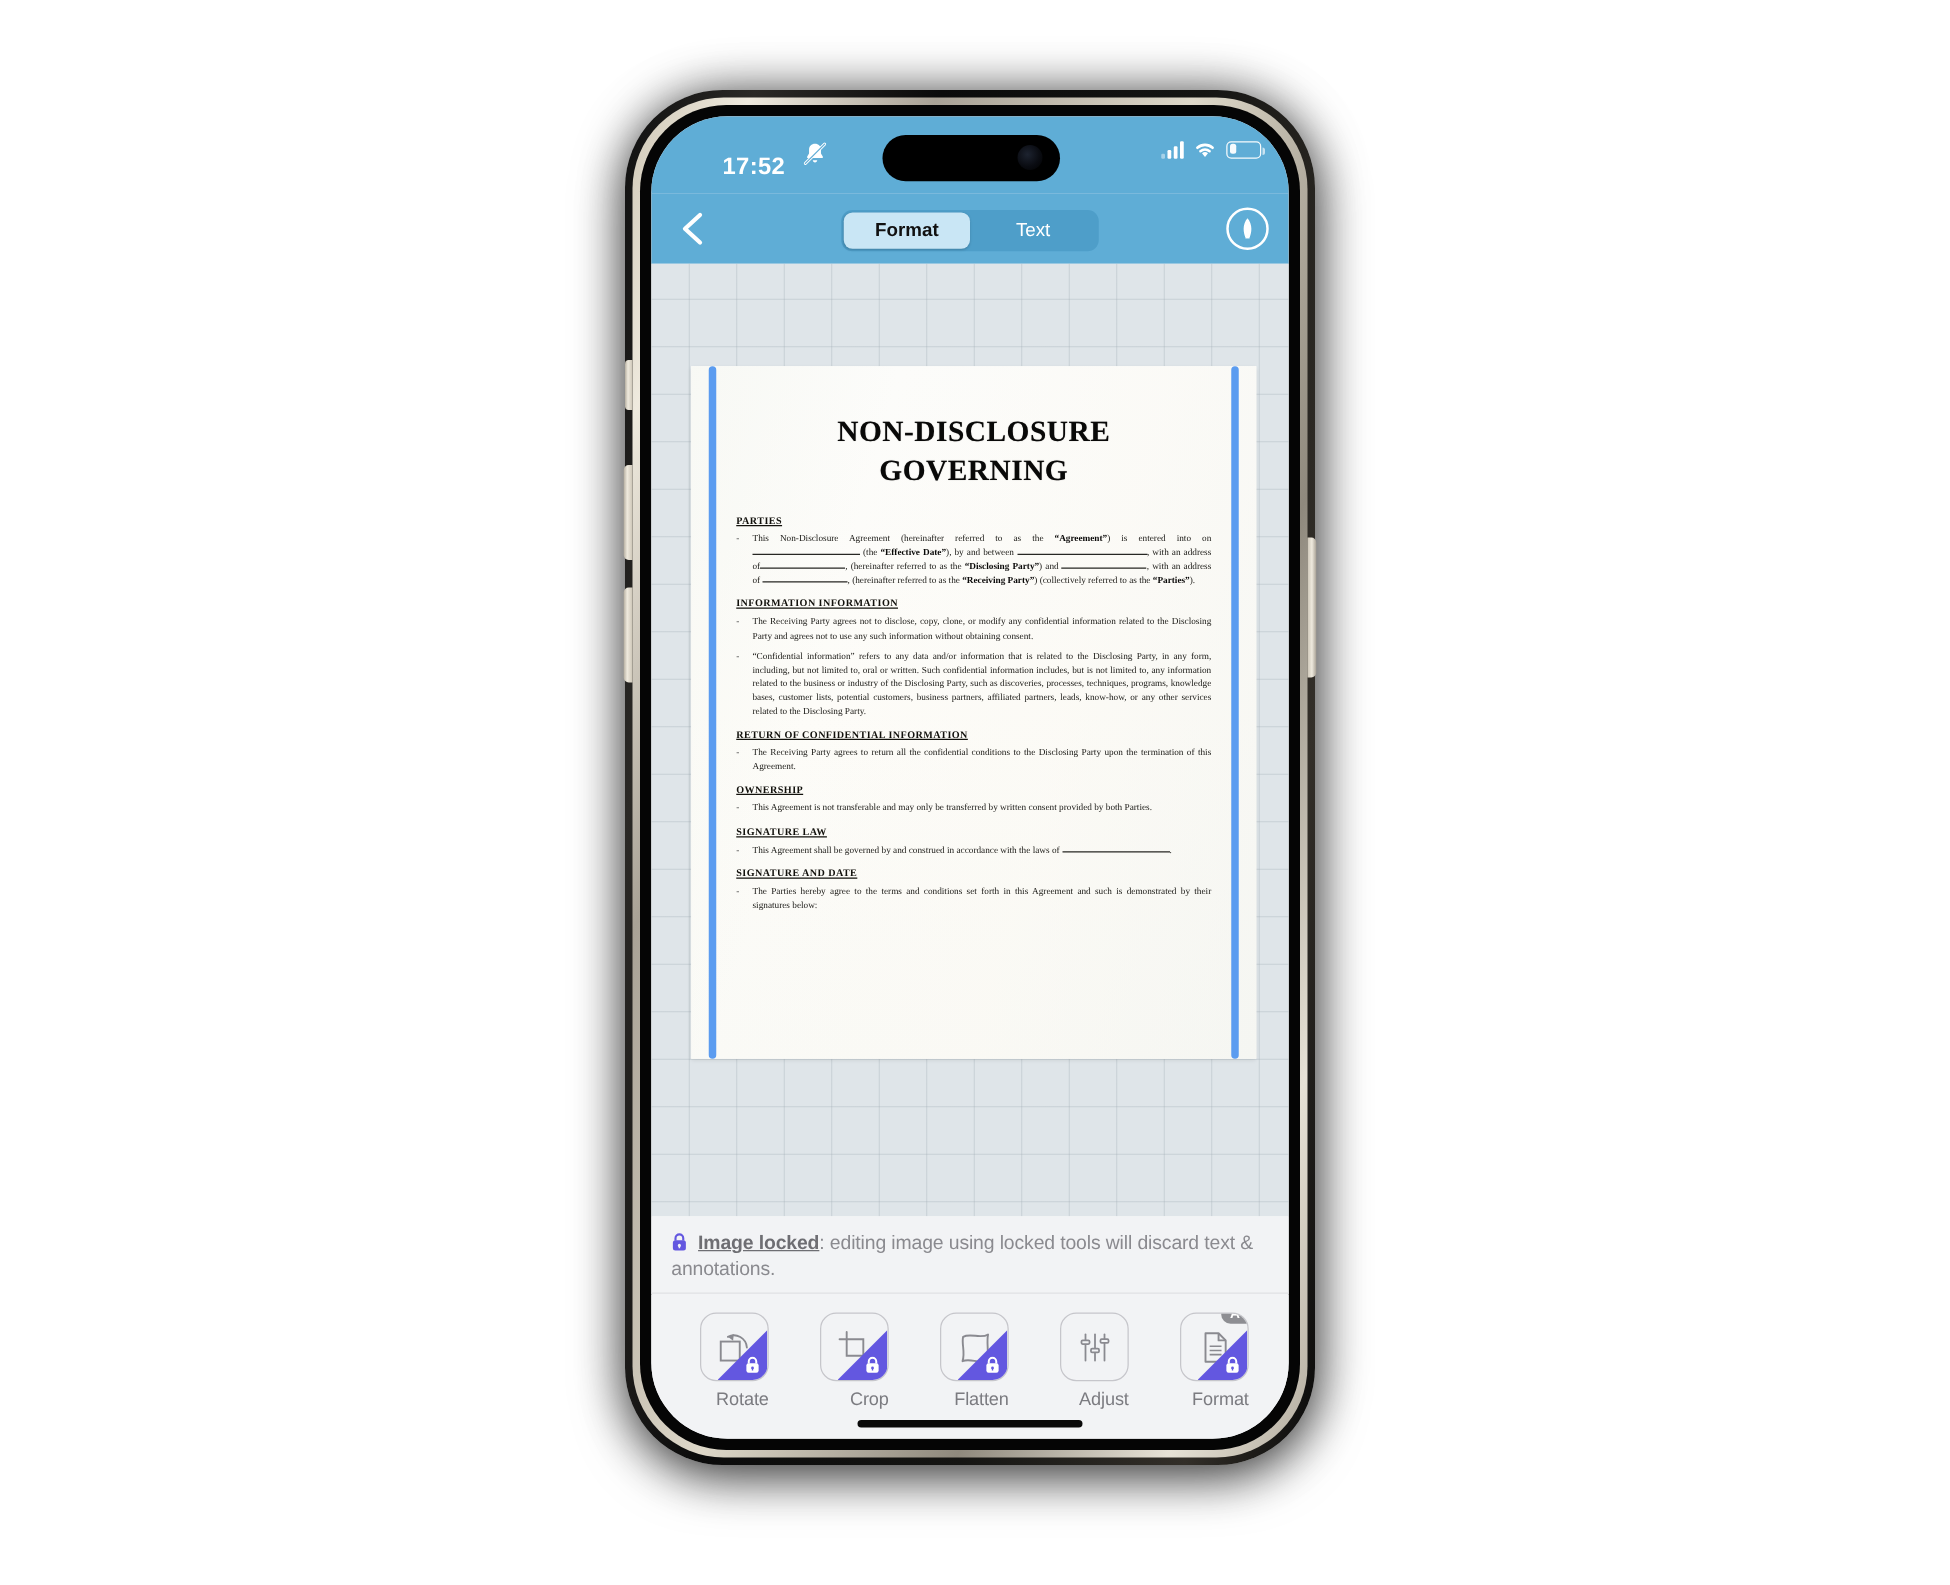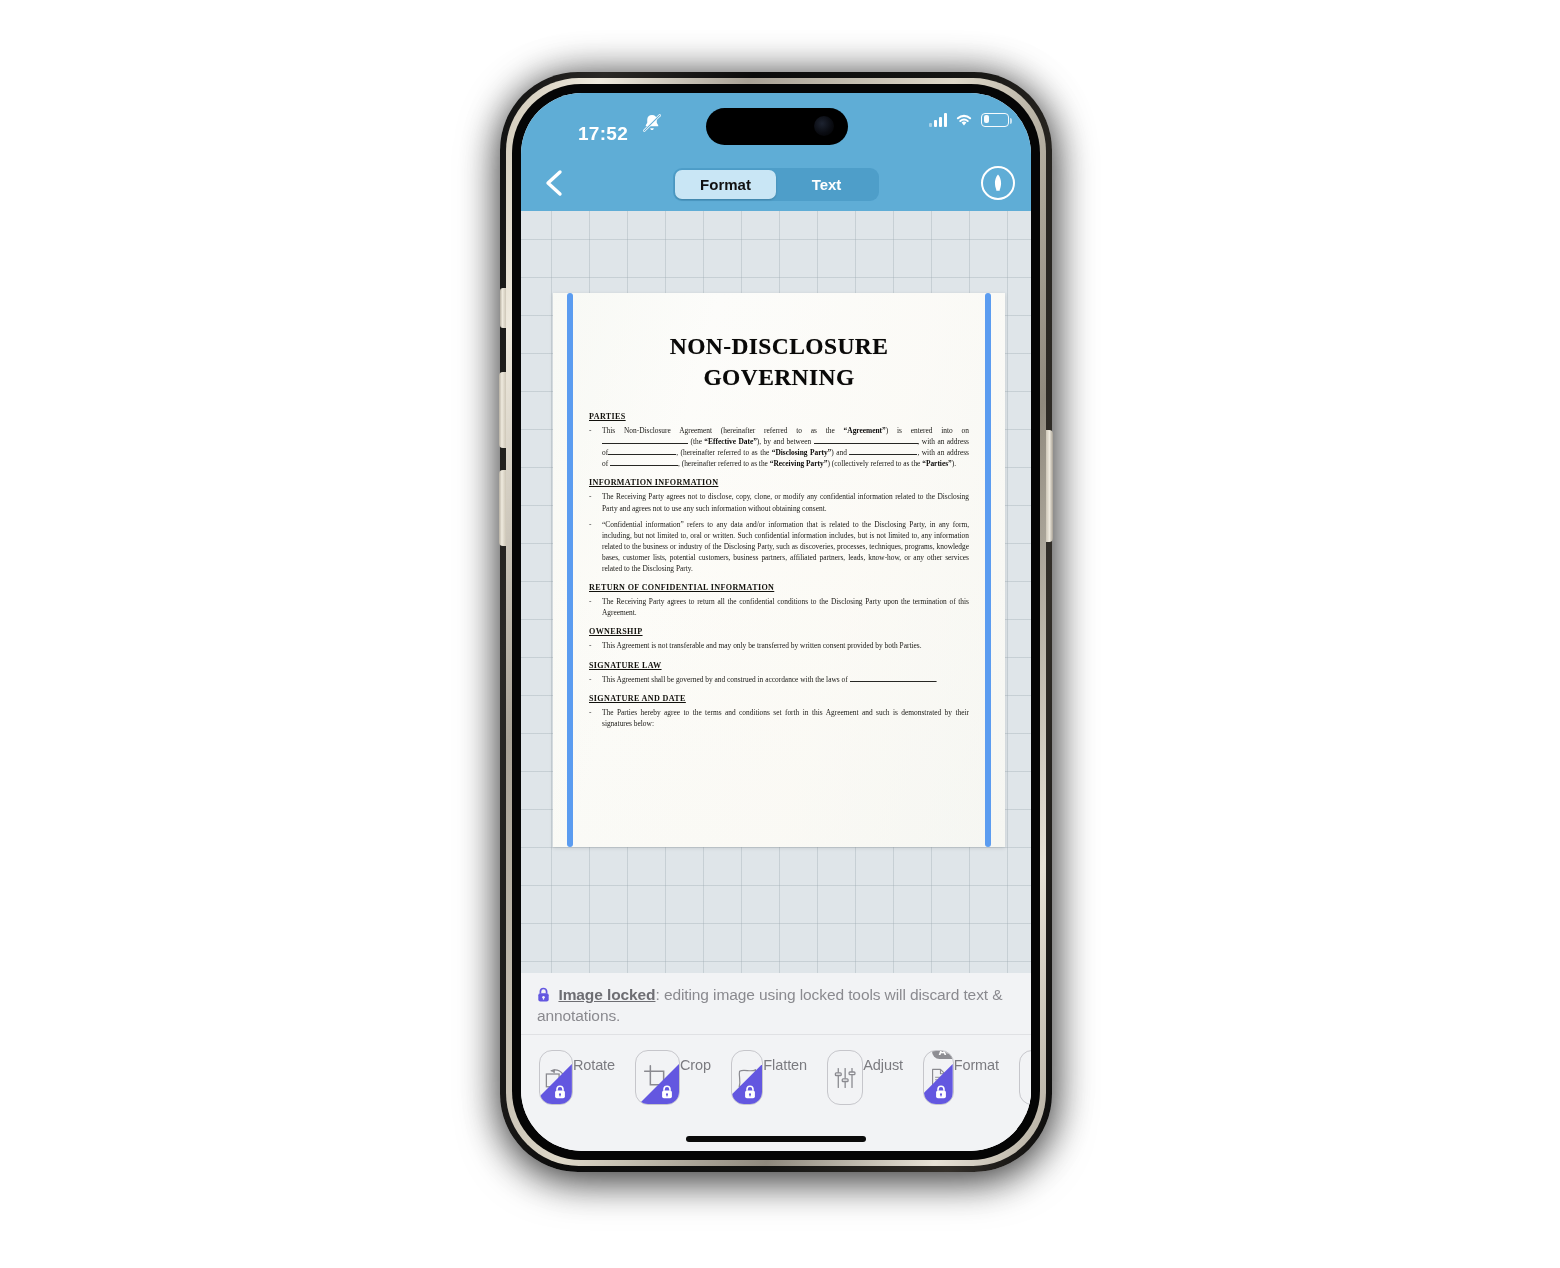--- a/index.html
+++ b/index.html
@@ -101,21 +101,21 @@
   }
   #segmented {
     position: absolute; left: 152px; top: 13px;
     width: 206px; height: 33px; border-radius: 9px;
     background: #4e9ec9; display: flex; padding: 2px;
   }
   .seg { flex: 1; display: flex; align-items: center; justify-content: center;
          border-radius: 7px; font-size: 15px; cursor: pointer; }
   .seg.active { background: #c9e6f5; color: #111; font-weight: 700;
                 box-shadow: 0 1px 2px rgba(0,0,0,.18); }
-  .seg.inactive { color: #ffffff; font-weight: 700; }
+  .seg.inactive { color: #ffffff; font-weight: 400; }
   #markup-button {
     position: absolute; right: 16px; top: 11px; width: 34px; height: 34px;
     border: 2px solid #fff; border-radius: 50%; cursor: pointer;
   }
 
   
   #canvas {
     position: absolute; left: 0; top: 118px; width: 510px; height: 762px;
     background-color: #dfe5e9;
     background-image:
@@ -195,21 +195,21 @@
   }
   #locked-strong { font-weight: 700; color: #6e6e73; text-decoration: underline; }
 
   
   #toolbar {
     position: absolute; left: 0; top: 943px; width: 510px; height: 115px;
     background: #f2f3f5;
     display: flex; align-items: flex-start; padding: 14px 0 0 18px; gap: 20px;
     overflow: hidden;
   }
-  .tool { width: 76px; flex: 0 0 auto; display: flex; flex-direction: row; align-items: flex-start; cursor: pointer; }
+  .tool { width: 76px; flex: 0 0 auto; display: flex; flex-direction: column; align-items: flex-end; cursor: pointer; }
   .tool-box {
     position: relative; width: 55px; height: 55px;
     border: 1.4px solid #c6c6cb; border-radius: 13px;
     background: #f2f3f5; overflow: hidden;
     display: flex; align-items: center; justify-content: center;
   }
   .lock-corner {
     position: absolute; right: 0; bottom: 0; width: 40px; height: 40px;
     background: #6357e0;
     clip-path: polygon(100% 0, 100% 100%, 0 100%);

